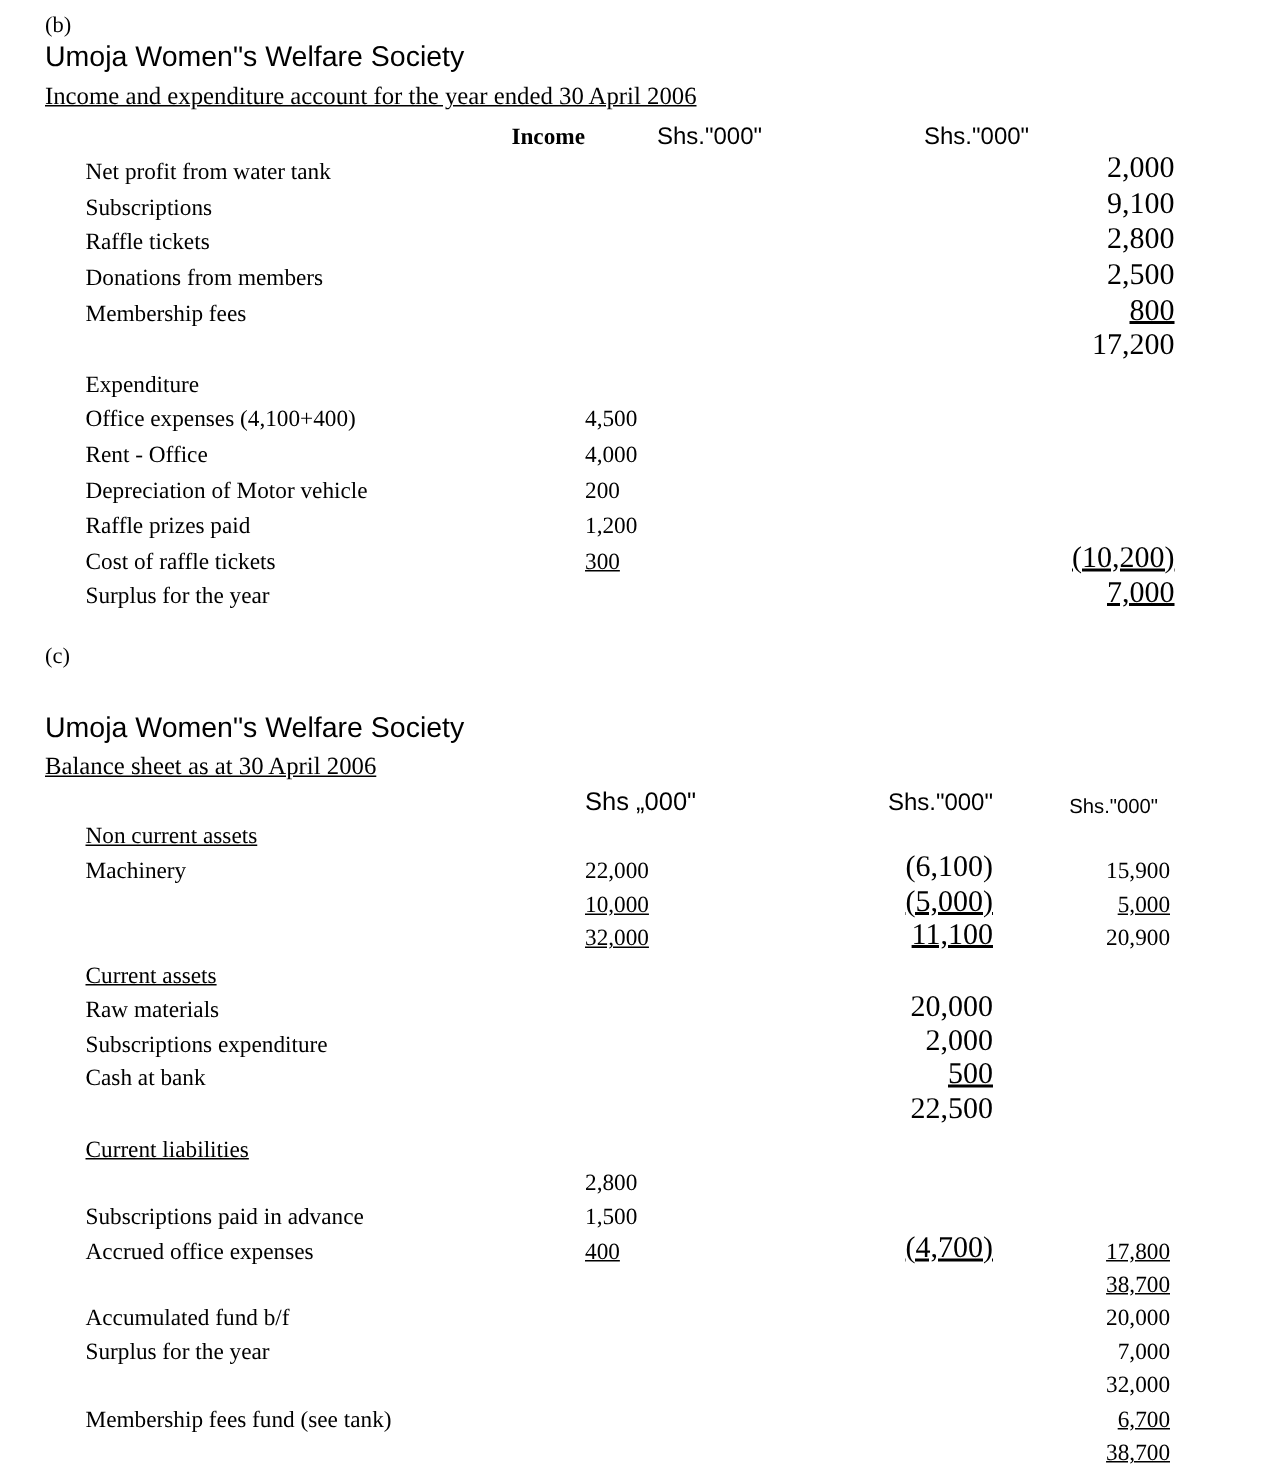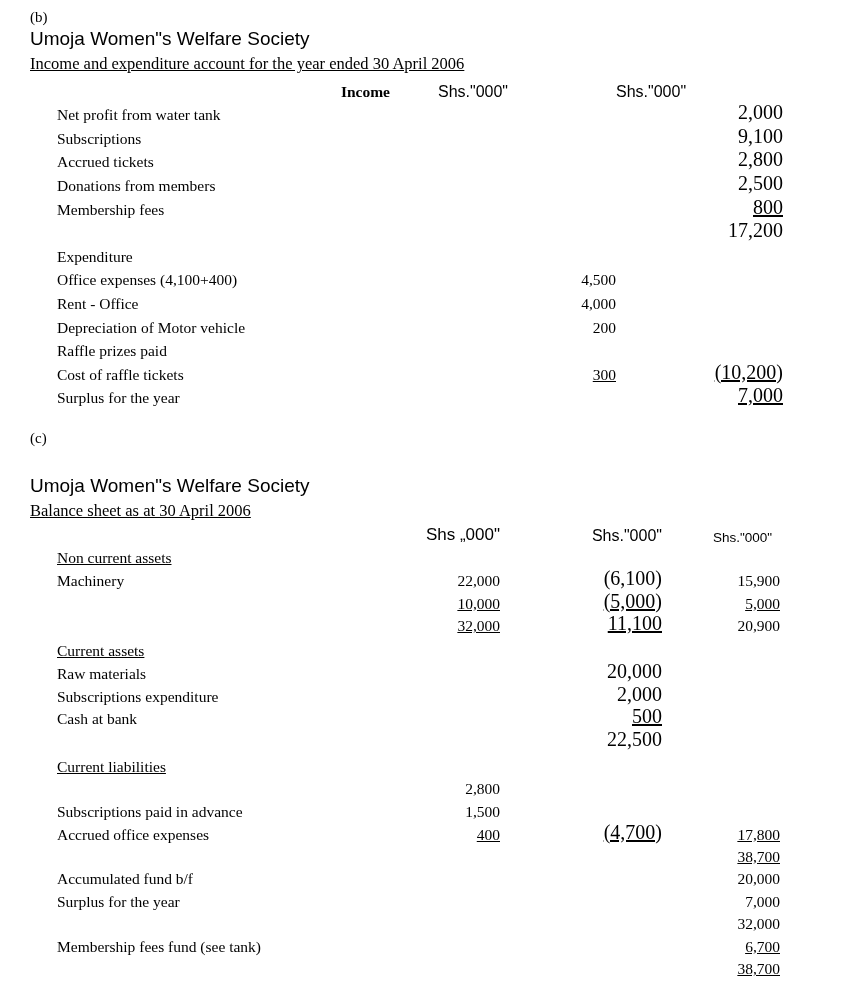--- a/index.html
+++ b/index.html
@@ -18,21 +18,21 @@
   }
   .subtitle {
     font-size: 16.5px; line-height: 19px; margin-top: 4px;
     text-decoration: underline; white-space: nowrap;
   }
   .tbl { margin-top: 4px; }
   .row { display: grid; align-items: end; }
   .bg { grid-template-columns: 360px 226px 167px; height: 23.6px; }
   .cg { grid-template-columns: 360px 110px 162px 118px; height: 22.5px; }
   .x1 { grid-column: 1; padding-left: 27px; white-space: nowrap; font-size: 15.5px; }
-  .x2 { grid-column: 2; text-align: right; font-size: 15.5px; white-space: nowrap; }
+  .x2 { grid-column: 2; font-size: 15.5px; white-space: nowrap; }
   .x3 { grid-column: 3; text-align: right; font-size: 20px; white-space: nowrap; }
   .x4 { grid-column: 4; text-align: right; font-size: 15.5px; white-space: nowrap; }
   .u { text-decoration: underline; }
   .bold { font-weight: bold; text-align: right; }
   .hdr { font-family: "Liberation Sans", sans-serif; font-size: 16px; }
   .bg .hdr-mid { text-align: center; padding-right: 60px; }
   .bg .hdr-right { text-align: left; }
   .cg .hdr1 { font-size: 17px; }
   .cg .hdr2 { font-size: 16px; }
   .cg .hdr3 { font-size: 13.5px; padding-right: 8px; }
@@ -62,21 +62,21 @@
         <div class="x1">Net profit from water tank</div>
         <div class="x2"></div>
         <div class="x3">2,000</div>
       </div>
       <div class="row bg">
         <div class="x1">Subscriptions</div>
         <div class="x2"></div>
         <div class="x3">9,100</div>
       </div>
       <div class="row bg">
-        <div class="x1">Accrued tickets</div>
+        <div class="x1">Raffle tickets</div>
         <div class="x2"></div>
         <div class="x3">2,800</div>
       </div>
       <div class="row bg">
         <div class="x1">Donations from members</div>
         <div class="x2"></div>
         <div class="x3">2,500</div>
       </div>
       <div class="row bg">
         <div class="x1">Membership fees</div>
@@ -103,20 +103,21 @@
         <div class="x2">4,000</div>
         <div class="x3"></div>
       </div>
       <div class="row bg">
         <div class="x1">Depreciation of Motor vehicle</div>
         <div class="x2">200</div>
         <div class="x3"></div>
       </div>
       <div class="row bg">
         <div class="x1">Raffle prizes paid</div>
+        <div class="x2">1,200</div>
         <div class="x3"></div>
       </div>
       <div class="row bg">
         <div class="x1">Cost of raffle tickets</div>
         <div class="x2 u">300</div>
         <div class="x3 u">(10,200)</div>
       </div>
       <div class="row bg">
         <div class="x1">Surplus for the year</div>
         <div class="x2"></div>

